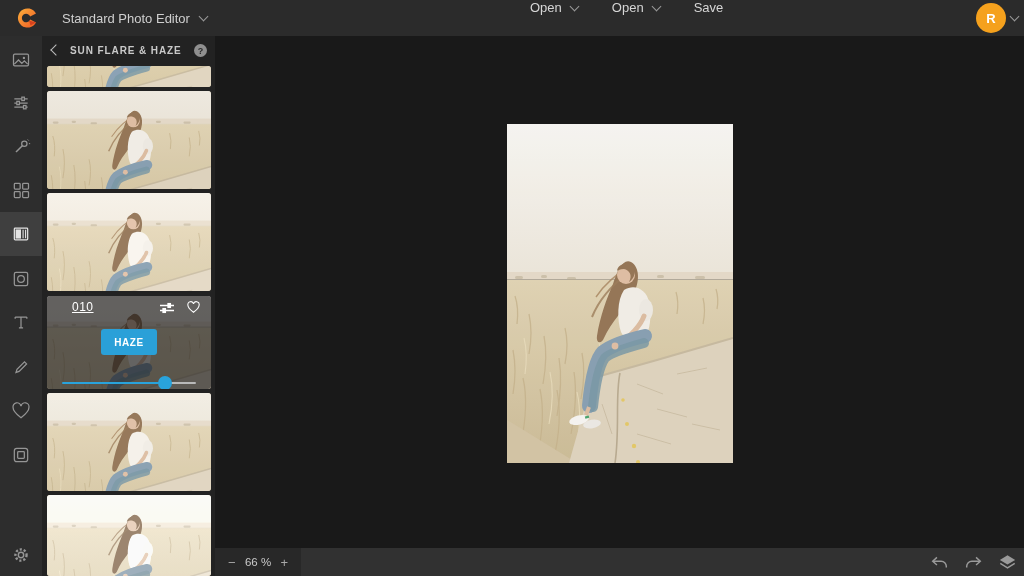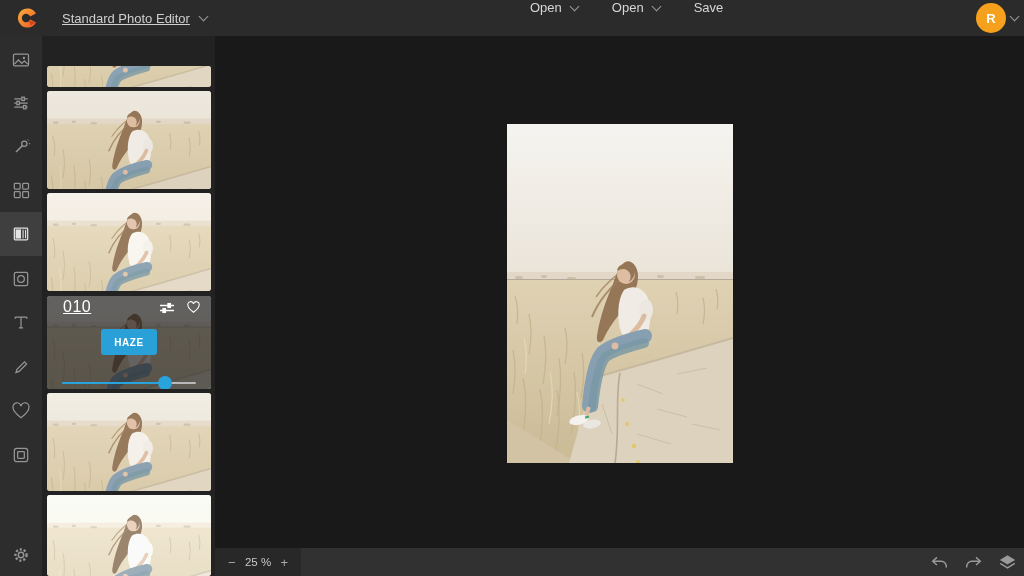--- a/index.html
+++ b/index.html
@@ -3,21 +3,21 @@
 <meta charset="utf-8">
 <style>
   html,body{margin:0;padding:0;background:#000;}
   .stage{position:relative;width:1024px;height:576px;overflow:hidden;
          background:#191919;font-family:"Liberation Sans",sans-serif;
          -webkit-font-smoothing:antialiased;}
   
   .topbar{position:absolute;left:0;top:0;width:1024px;height:36px;background:#2b2b2b;z-index:5;}
   .logo{position:absolute;left:16px;top:6px;width:24px;height:24px;}
   .tb-title{position:absolute;left:62px;top:0;height:36px;display:flex;align-items:center;gap:10px;
-            color:#cfcfcf;font-size:13px;cursor:pointer;text-decoration:underline;}
+            color:#cfcfcf;font-size:13px;cursor:pointer;}
   .tb-menu{position:absolute;left:530px;top:0;height:36px;display:flex;align-items:flex-start;gap:34px;}
   .tb-item{display:flex;align-items:center;gap:9px;color:#d6d6d6;font-size:13px;cursor:pointer;}
   .chev{display:inline-block;width:6px;height:6px;border-right:1.5px solid #9a9a9a;
         border-bottom:1.5px solid #9a9a9a;transform:rotate(45deg);margin-top:-3px;}
   .avatar-wrap{position:absolute;right:6px;top:0;height:36px;display:flex;align-items:center;gap:5px;cursor:pointer;}
   .avatar{width:30px;height:30px;border-radius:50%;background:#f5a11d;color:#fff;font-size:13px;
           font-weight:bold;display:flex;align-items:center;justify-content:center;}
   
   .sidebar{position:absolute;left:0;top:36px;width:42px;height:540px;background:#2d2d2d;z-index:4;}
   .side-item{position:absolute;left:0;width:42px;height:44px;display:flex;align-items:center;
@@ -36,21 +36,21 @@
   .thumb svg{display:block;width:164px;height:98px;}
   .t1 svg{position:relative;top:-77px;filter:brightness(1.02);}
   .t3 svg{filter:brightness(1.04) saturate(.9);}
   .t5 svg{filter:brightness(1.02) saturate(.95);}
   .t6 svg{filter:brightness(1.12) saturate(.68) contrast(.96);}
   
   .x-item{position:absolute;left:5px;top:260px;width:164px;height:93px;border-radius:3px;overflow:hidden;cursor:default;}
   .x-item>svg{display:block;width:164px;height:98px;position:absolute;top:-2px;left:0;}
   .x-shade{position:absolute;inset:0;background:rgba(14,14,17,.62);}
   .x-head{position:absolute;left:0;top:0;width:100%;height:22px;display:flex;align-items:center;}
-  .x-id{color:#fff;font-size:16px;margin-left:16px;letter-spacing:.5px;text-decoration:underline;}
+  .x-id{color:#fff;font-size:12px;margin-left:25px;letter-spacing:.5px;text-decoration:underline;}
   .x-icons{position:absolute;right:10px;top:5px;display:flex;gap:12px;align-items:center;}
   .apply-btn{position:absolute;left:54px;top:33px;width:56px;height:26px;background:#2aa0d8;border:none;
              border-radius:3px;color:#fff;font-size:10px;font-weight:bold;letter-spacing:.6px;
              font-family:"Liberation Sans",sans-serif;cursor:pointer;display:flex;align-items:center;justify-content:center;}
   .slider{position:absolute;left:15px;top:80px;width:134px;height:14px;cursor:pointer;}
   .slider .track-l{position:absolute;left:0;top:6px;height:2px;width:103px;background:#29a3dc;border-radius:1px;}
   .slider .track-r{position:absolute;left:103px;top:6px;height:2px;width:31px;background:#b9b9b9;border-radius:1px;}
   .slider .handle{position:absolute;left:96px;top:0;width:14px;height:14px;border-radius:50%;background:#29a3dc;}
   
   .canvas{position:absolute;left:215px;top:36px;width:809px;height:512px;background:#191919;}
@@ -257,20 +257,25 @@
     </div>
     <div class="side-item" style="top:497px">
       <svg width="18" height="18" viewBox="0 0 20 20">
         <circle cx="10" cy="10" r="6.2" fill="none" stroke="currentColor" stroke-width="2.6" stroke-dasharray="2.4 2.1"></circle>
         <circle cx="10" cy="10" r="3" fill="none" stroke="currentColor" stroke-width="1.6"></circle>
       </svg>
     </div>
   </div>
 
   <div class="panel">
+    <div class="panel-head">
+      <span class="back-chev"></span>
+      <span class="panel-title">SUN FLARE &amp; HAZE</span>
+      <span class="help-dot">?</span>
+    </div>
 
     <div class="thumb t1" style="top:30px;height:21px;">
       <svg viewBox="0 110 226 135" preserveAspectRatio="xMidYMid slice">
           <use href="#scene"></use>
         </svg>
     </div>
     <div class="thumb t2" style="top:55px;height:98px;">
       <svg viewBox="0 110 226 135" preserveAspectRatio="xMidYMid slice">
           <use href="#scene"></use>
         </svg>
@@ -325,21 +330,21 @@
     <div class="photo">
       <svg viewBox="0 0 226 339">
           <use href="#scene"></use>
         </svg>
     </div>
   </div>
 
   <div class="bottombar">
     <div class="zoom-sec">
       <button class="zoom-btn">−</button>
-      <span class="zoom-val">25 %</span>
+      <span class="zoom-val">66 %</span>
       <button class="zoom-btn">+</button>
     </div>
     <div class="bb-icons">
       <span class="bb-ic">
         <svg width="17" height="13" viewBox="0 0 20 14">
           <path d="M7 1 L2 5.5 L7 10" fill="none" stroke="#9a9a9a" stroke-width="1.7"></path>
           <path d="M2.5 5.5 H12 a6 6 0 0 1 6 6 v1.5" fill="none" stroke="#9a9a9a" stroke-width="1.7"></path>
         </svg>
       </span>
       <span class="bb-ic">

